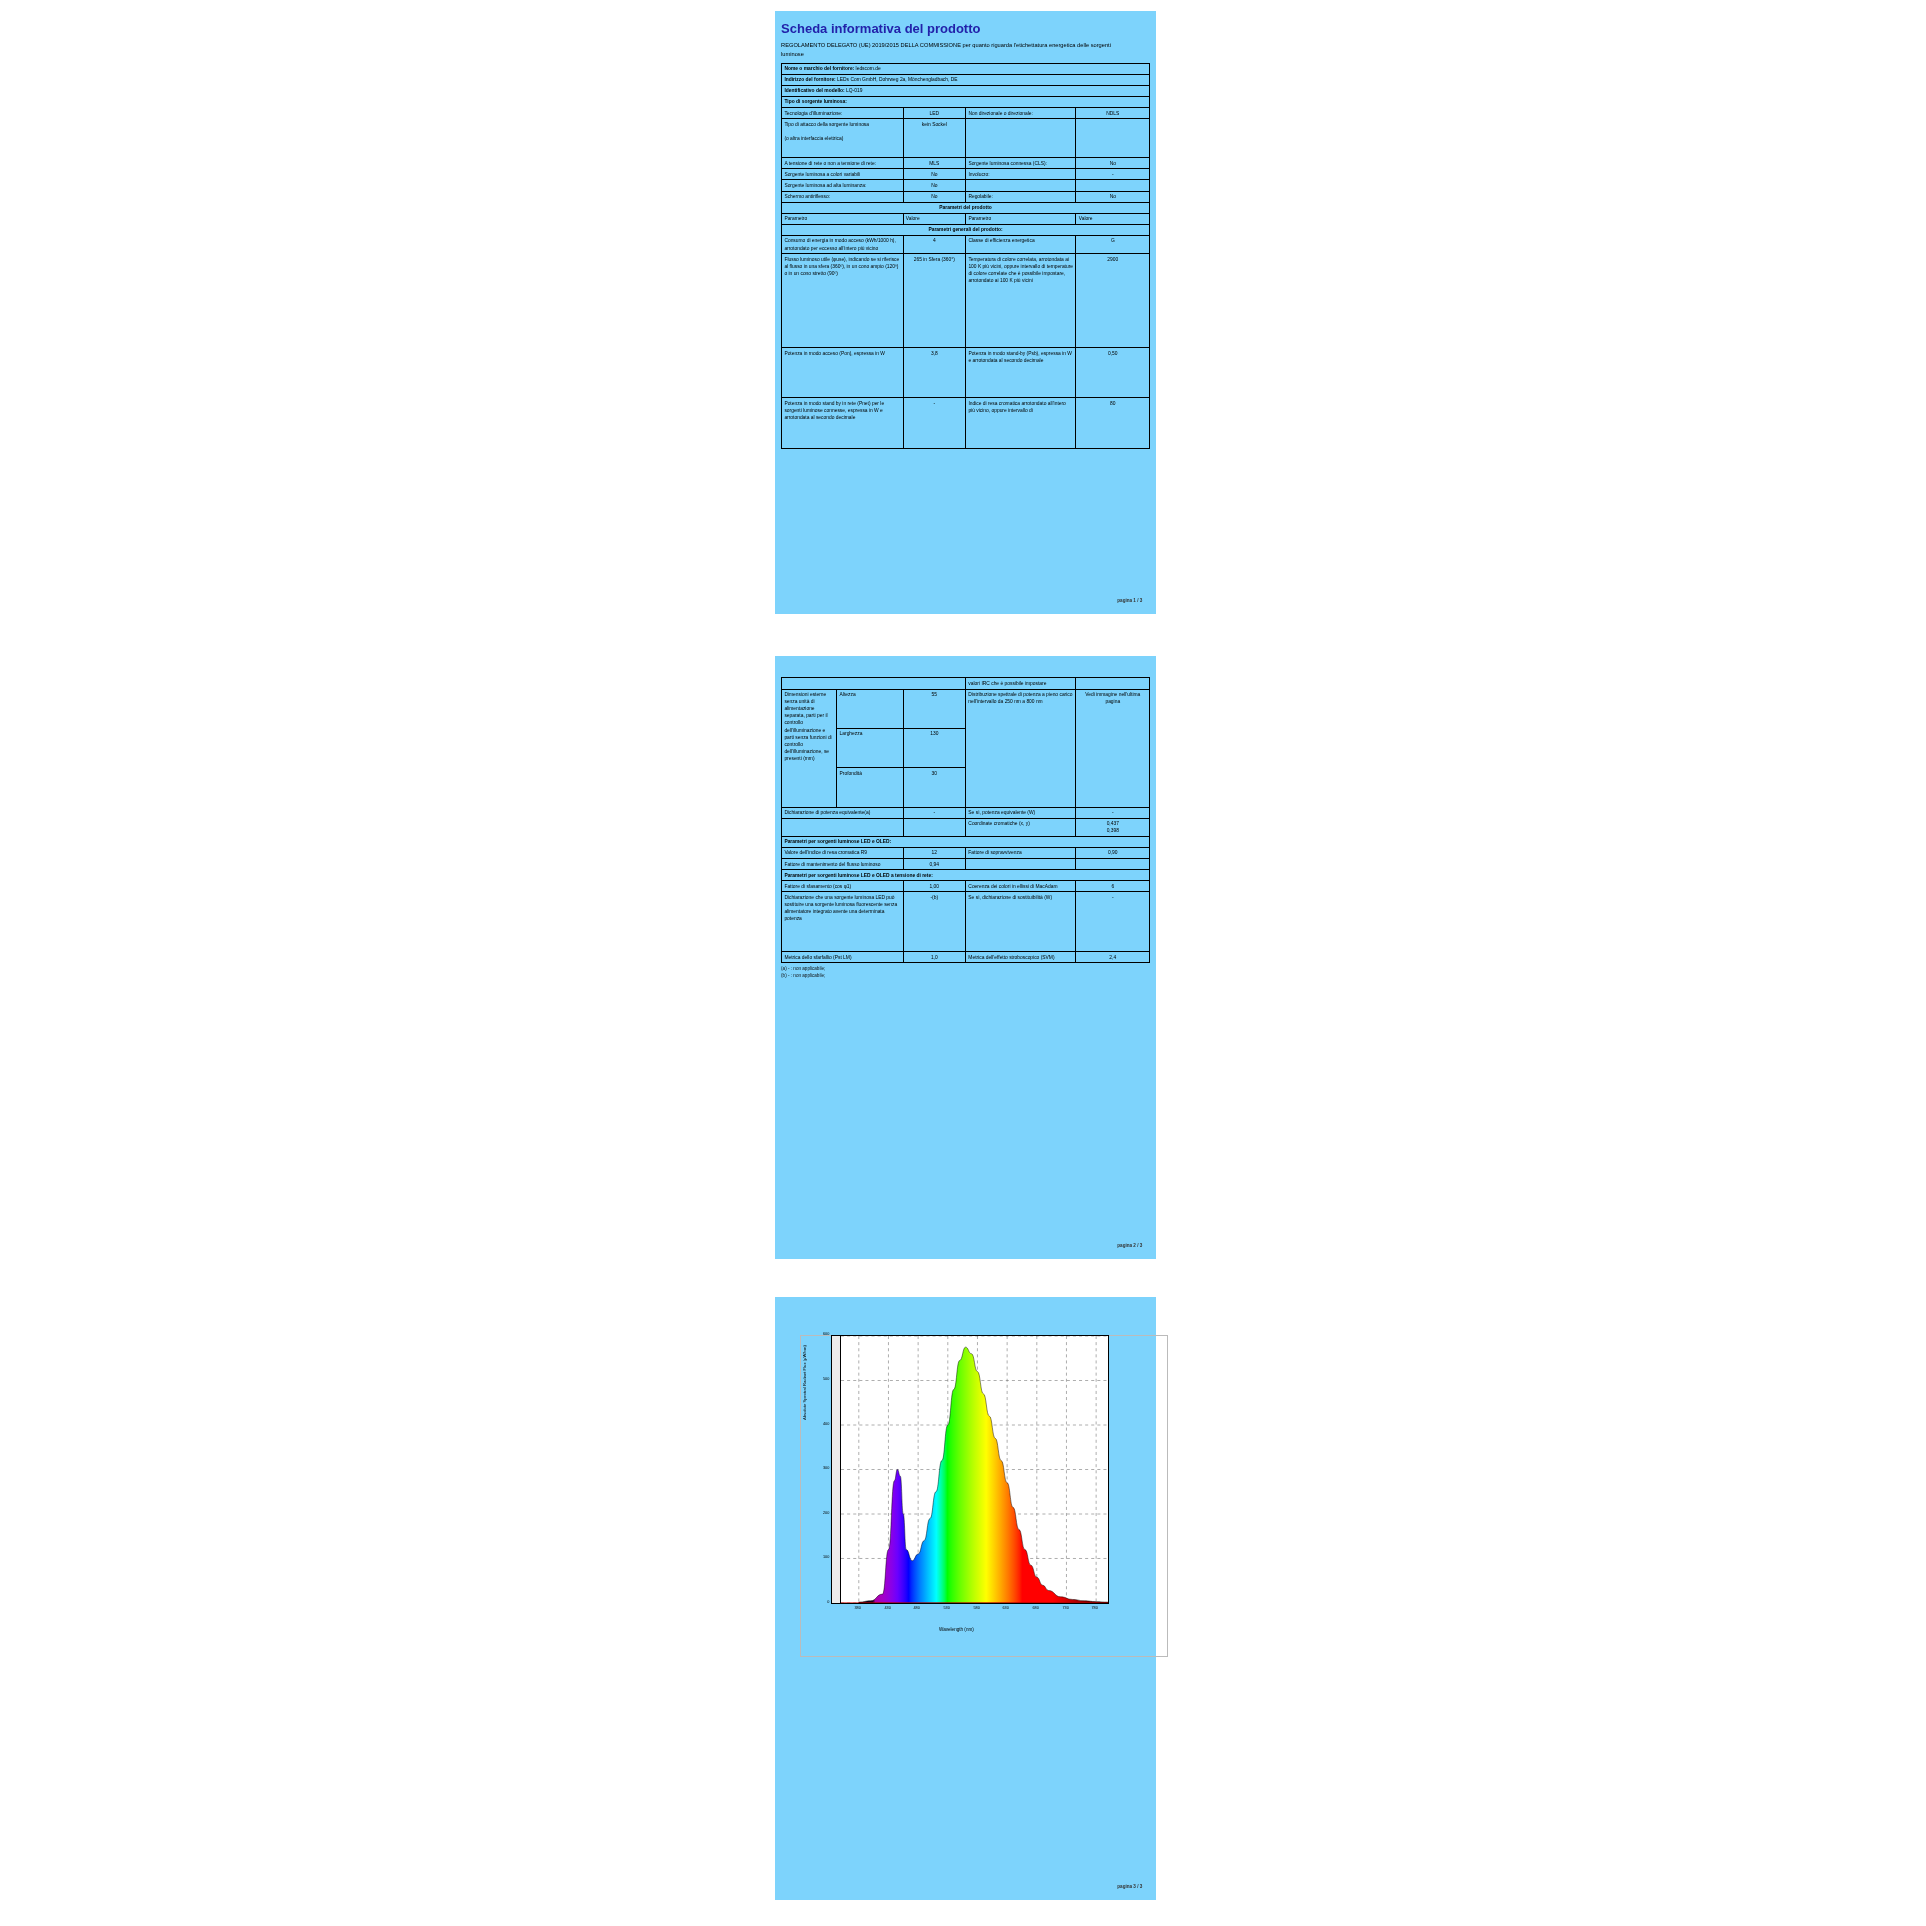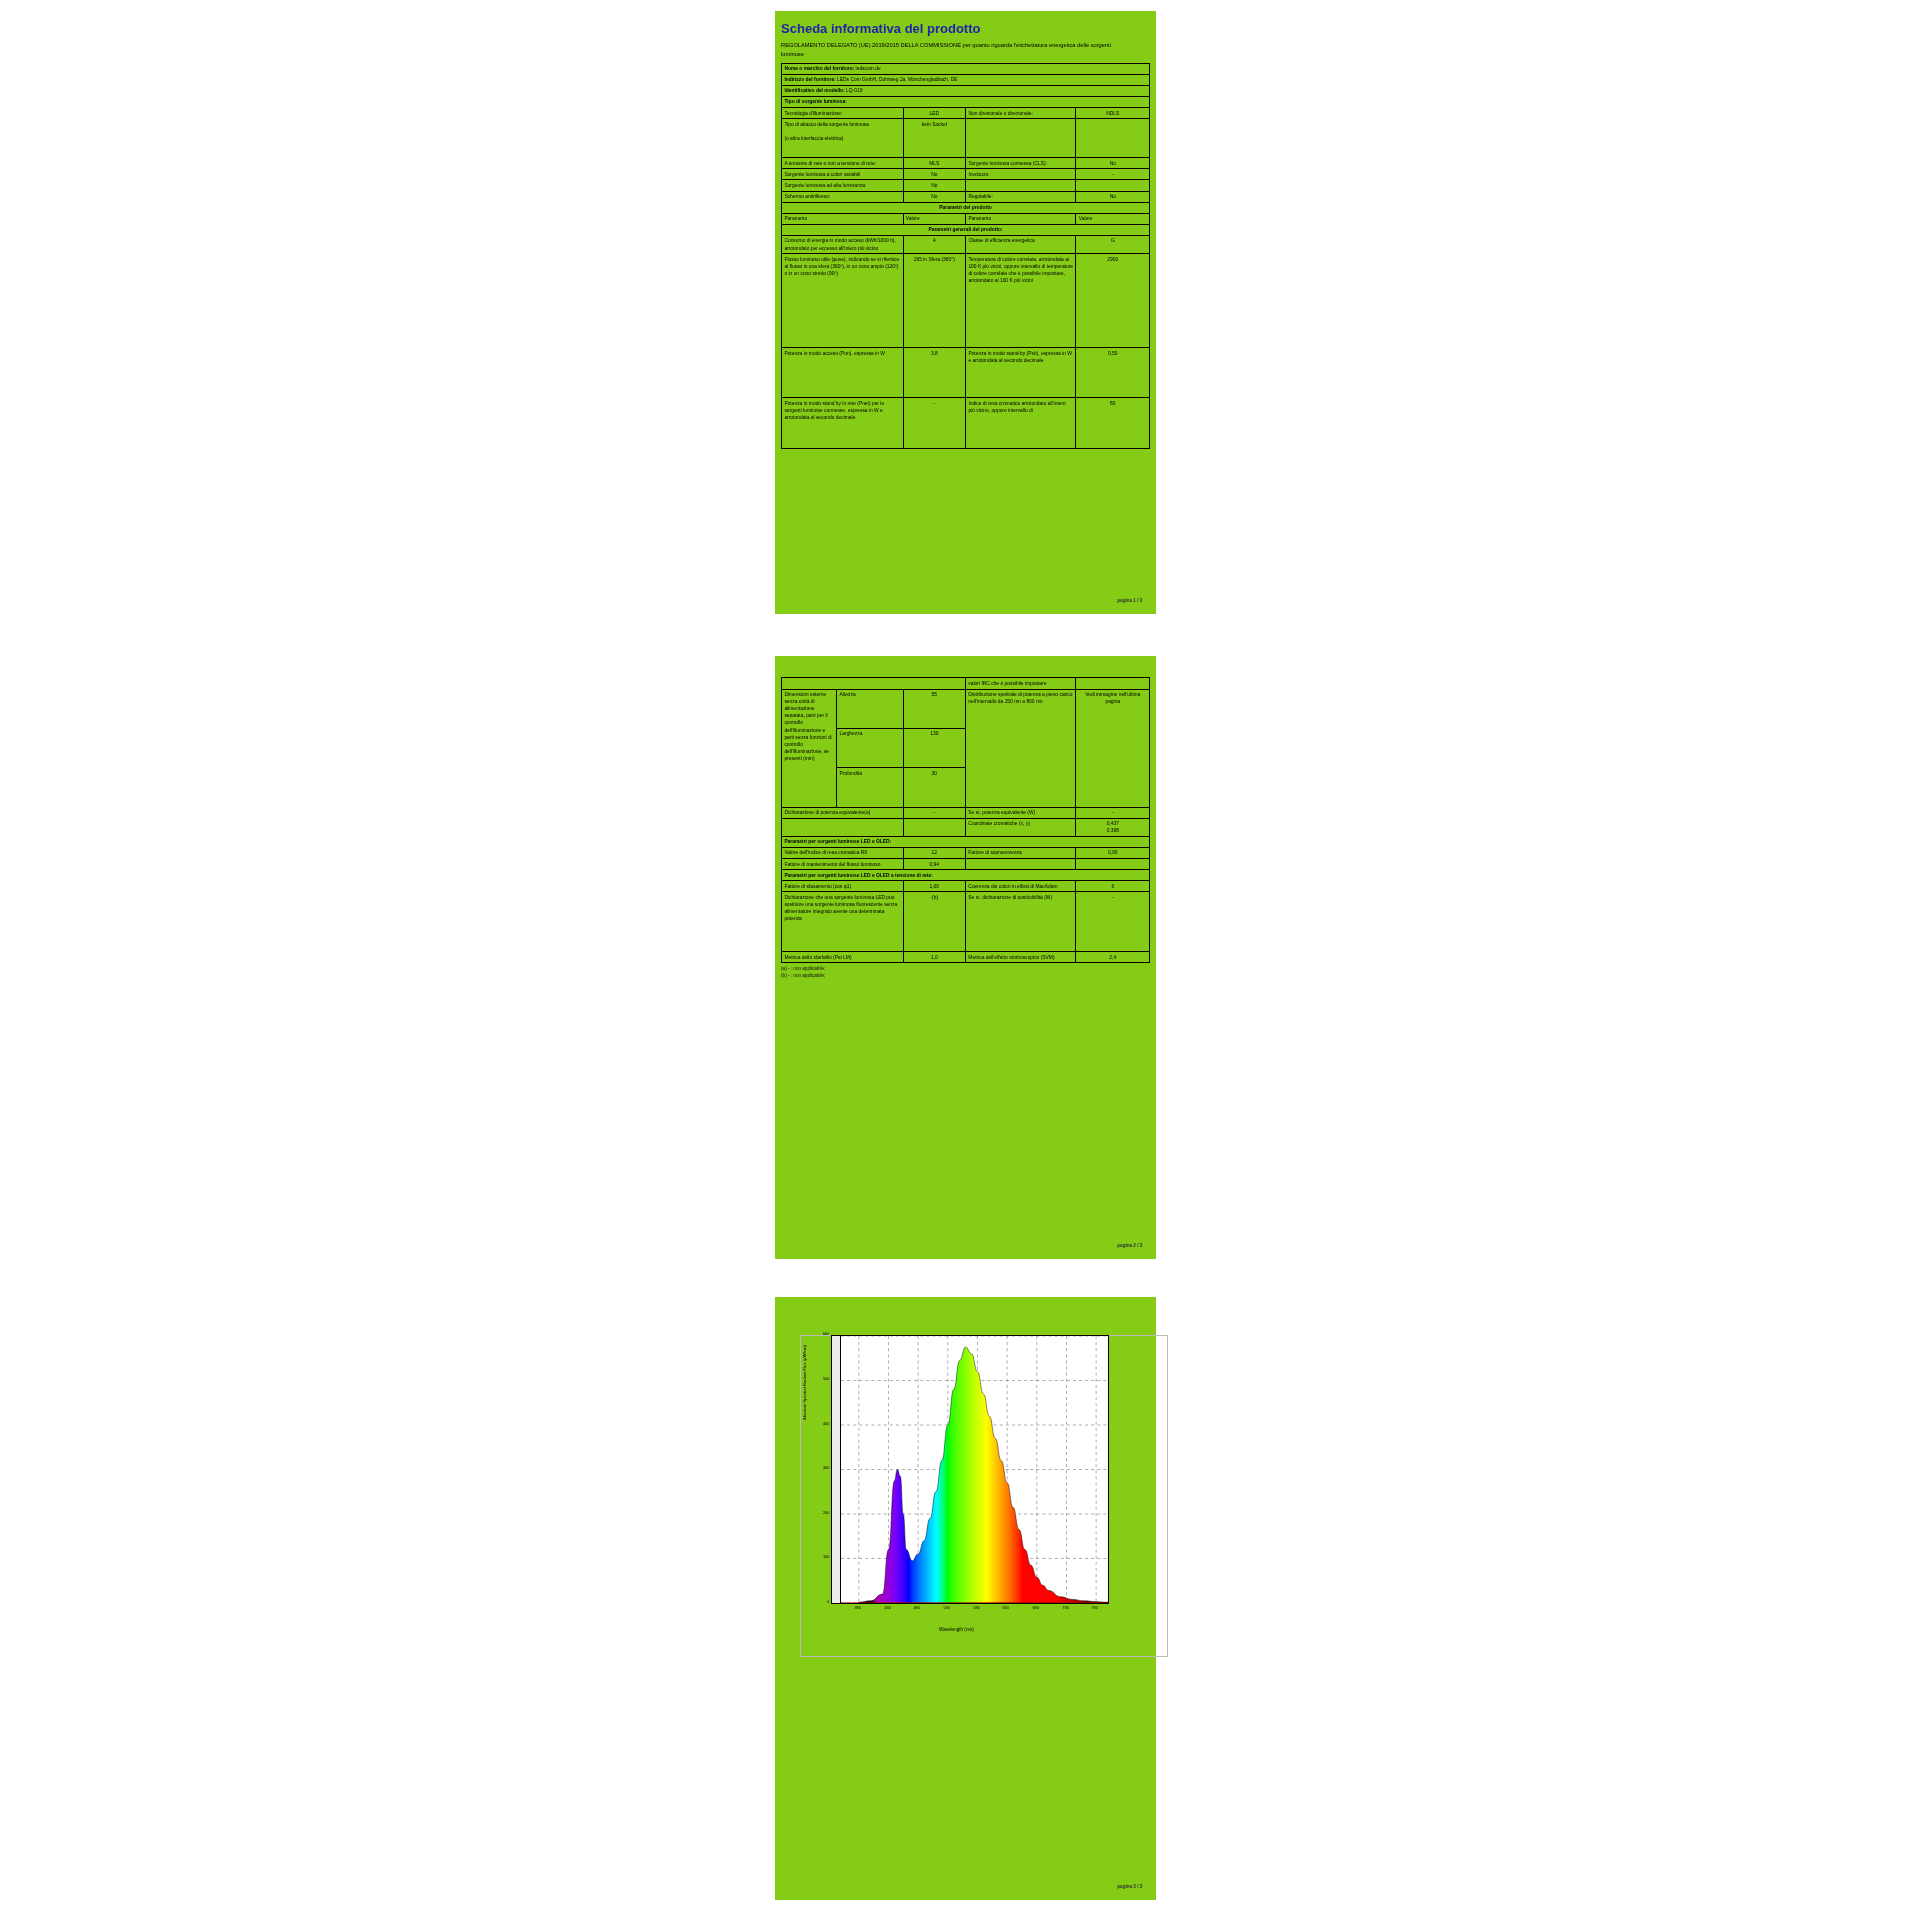--- a/index.html
+++ b/index.html
@@ -1,17 +1,17 @@
 <!DOCTYPE html>
 <html style="font-size:12.2px"><head>
 <meta charset="utf-8">
 <style>
   html,body{margin:0;padding:0;background:#ffffff;}
   body{width:1927px;height:1927px;font-family:"Liberation Sans",sans-serif;color:#000;}
-  .page{position:absolute;background:#84cc16;box-sizing:border-box;}
+  .page{position:absolute;background:#7dd3fc;box-sizing:border-box;}
   
   #page1{left:775px;top:10.7px;width:381px;height:603px;}
   #page2{left:775px;top:656px;width:381px;height:603px;}
   #page3{left:775px;top:1297px;width:381px;height:603px;}
   .ptitle{color:#2222aa;font-weight:bold;font-size:13px;margin:10.7px 0 4.6px 6.1px;}
   .psub{font-size:5.7px;line-height:1.5;margin:0 0 4.6px 6.1px;width:343px;}
   table.doc{border-collapse:collapse;width:369px;margin-left:6.1px;table-layout:fixed;}
   table.doc td{border:0.5px solid #000;font-size:4.9px;line-height:1.45;padding:1.5px 2.3px;vertical-align:top;}
   td.c{text-align:center;}
   td.hdr{font-weight:bold;text-align:center;}

